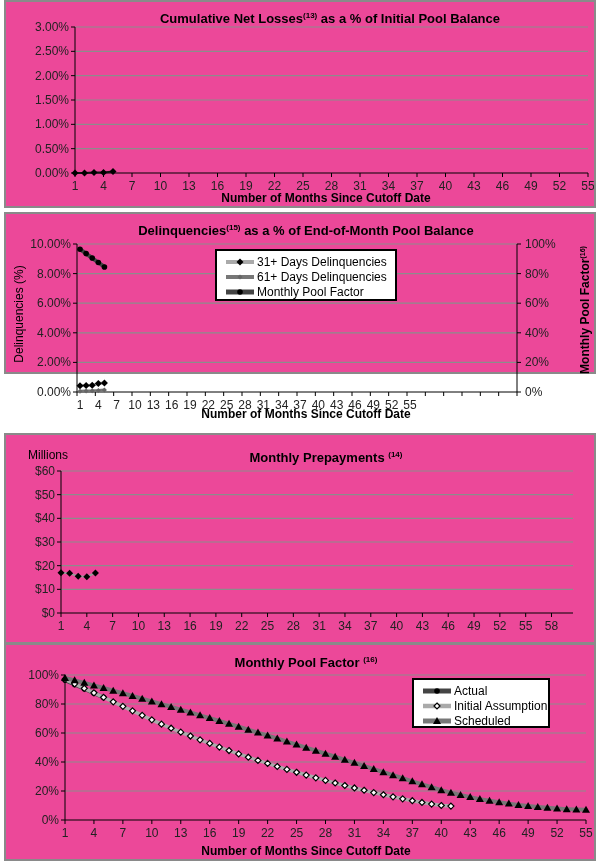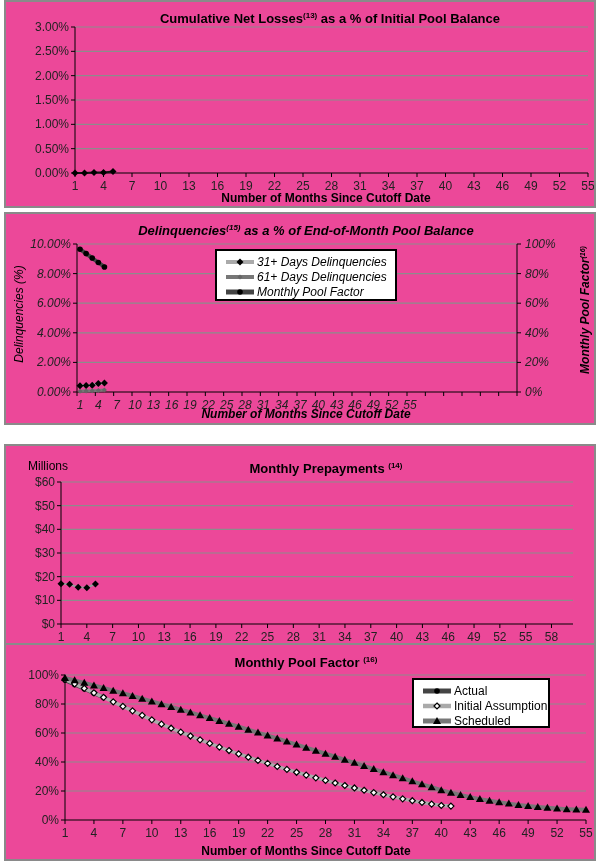--- a/index.html
+++ b/index.html
@@ -89,21 +89,21 @@
           <polygon points="78.5,167.5 82,171 78.5,174.5 75,171" fill="#000"></polygon>
           <polygon points="88,167.01333333333332 91.5,170.51333333333332 88,174.01333333333332 84.5,170.51333333333332" fill="#000"></polygon>
           <polygon points="97.5,167.01333333333332 101,170.51333333333332 97.5,174.01333333333332 94,170.51333333333332" fill="#000"></polygon>
           <polygon points="107,166.04 110.5,169.54 107,173.04 103.5,169.54" fill="#000"></polygon>
         </g>
       </g>
     <text class="xlab" text-anchor="middle" x="320" y="200">Number of Months Since Cutoff Date</text>
   </svg>
 </div>
 
-<div class="panel" style="top:212px;height:213px;font-style:italic;">
+<div class="panel" style="top:212px;height:162px;">
   <svg width="588" height="209" id="c1">
     <text class="ttl" text-anchor="middle" x="300" y="21"><tspan>Delinquencies</tspan><tspan font-size="8" dy="-5">(15)</tspan><tspan dy="5"> as a % of End-of-Month Pool Balance</tspan></text>
     <g class="grid">
         <line x1="71" x2="511" y1="178" y2="178" stroke="#000" stroke-width="1"></line>
         <line x1="67" x2="71" y1="178" y2="178" stroke="#000"></line>
         <line x1="71" x2="511" y1="148.4" y2="148.4" stroke="#8c8c8c" stroke-width="1.2"></line>
         <line x1="67" x2="71" y1="148.4" y2="148.4" stroke="#000"></line>
         <line x1="71" x2="511" y1="118.8" y2="118.8" stroke="#8c8c8c" stroke-width="1.2"></line>
         <line x1="67" x2="71" y1="118.8" y2="118.8" stroke="#000"></line>
         <line x1="71" x2="511" y1="89.2" y2="89.2" stroke="#8c8c8c" stroke-width="1.2"></line>
@@ -220,21 +220,21 @@
         <polygon points="234,60.5 236.5,63 234,65.5 231.5,63" fill="#666"></polygon>
         <text x="251" y="67" font-size="12">61+ Days Delinquencies</text>
         <line x1="220" x2="248" y1="78" y2="78" stroke="#444" stroke-width="5"></line>
         <circle cx="234" cy="78" r="2.8" fill="#000"></circle>
         <text x="251" y="82" font-size="12">Monthly Pool Factor</text>
       </g>
     <text class="xlab" text-anchor="middle" x="300" y="204">Number of Months Since Cutoff Date</text>
   </svg>
 </div>
 
-<div class="panel" style="top:444px;height:211px;">
+<div class="panel" style="top:433px;height:211px;">
   <svg width="588" height="207" id="c2">
     <text font-size="12" x="22" y="24">Millions</text>
     <text class="ttl" text-anchor="middle" x="320" y="27"><tspan>Monthly Prepayments </tspan><tspan font-size="8" dy="-5">(14)</tspan></text>
     <g class="grid">
         <line x1="55" x2="567" y1="178" y2="178" stroke="#000" stroke-width="1"></line>
         <line x1="51" x2="55" y1="178" y2="178" stroke="#000"></line>
         <line x1="55" x2="567" y1="154.33333333333334" y2="154.33333333333334" stroke="#8c8c8c" stroke-width="1.2"></line>
         <line x1="51" x2="55" y1="154.33333333333334" y2="154.33333333333334" stroke="#000"></line>
         <line x1="55" x2="567" y1="130.66666666666669" y2="130.66666666666669" stroke="#8c8c8c" stroke-width="1.2"></line>
         <line x1="51" x2="55" y1="130.66666666666669" y2="130.66666666666669" stroke="#000"></line>

